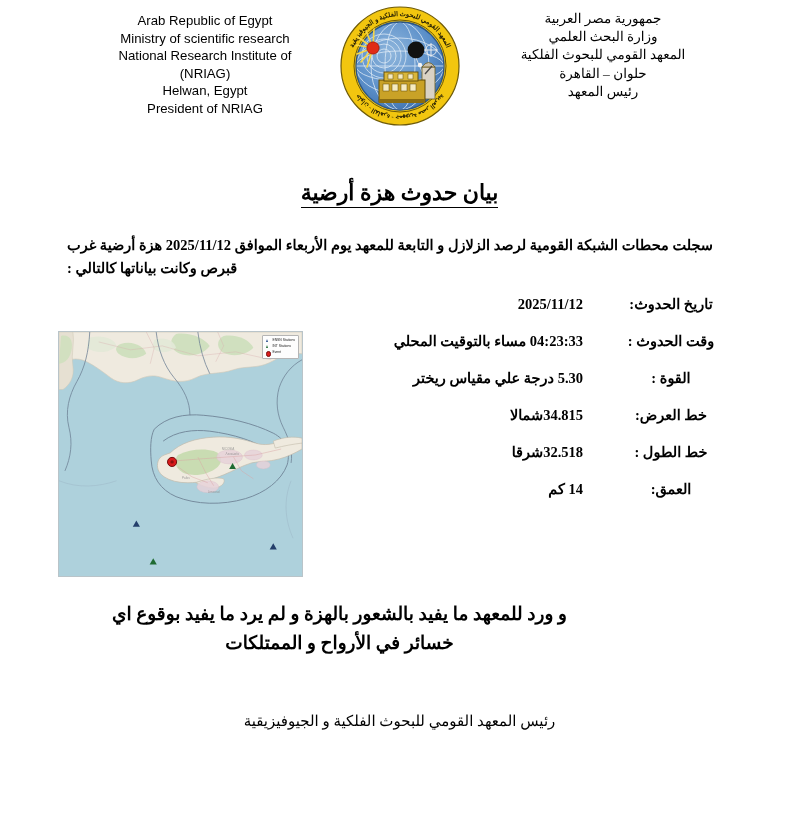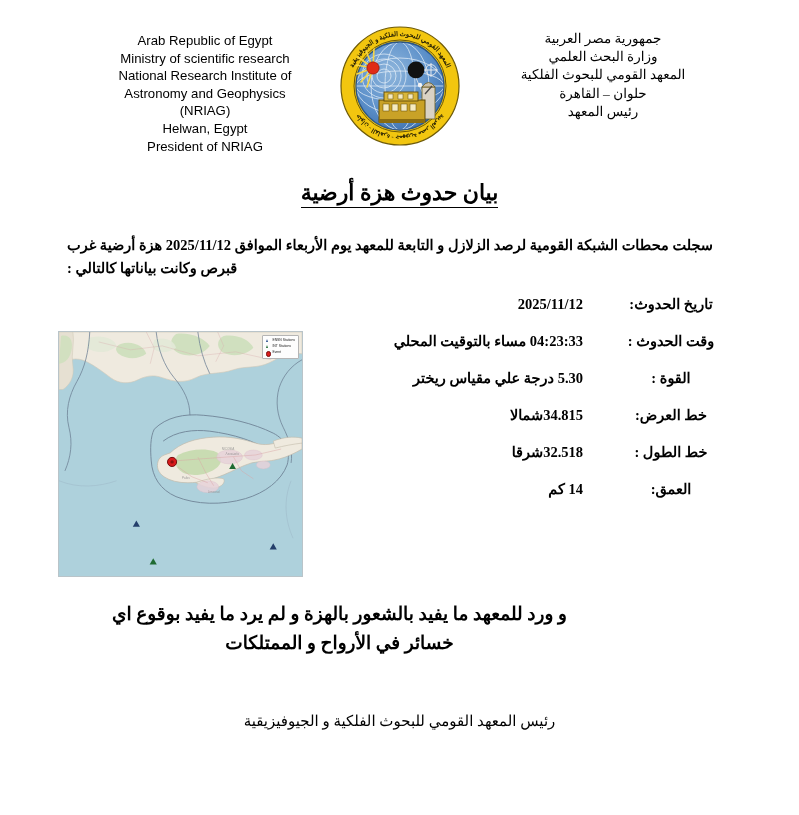--- a/index.html
+++ b/index.html
@@ -16,21 +16,20 @@
     color: #000000;
     overflow: hidden;
   }
 
   
   .header {
     position: absolute;
     top: 0; left: 0;
     width: 799px;
     height: 150px;
-    margin-top: 20px;
   }
   .header-en {
     position: absolute;
     left: 60px;
     top: 12px;
     width: 290px;
     text-align: center;
     font-family: "Liberation Sans", "DejaVu Sans", sans-serif;
     font-size: 13.2px;
     line-height: 17.6px;
@@ -204,21 +203,20 @@
 </style>
 </head>
 <body>
 
 <div class="header">
 
   <div class="header-en">
     <div>Arab Republic of Egypt</div>
     <div>Ministry of scientific research</div>
     <div>National Research Institute of</div>
-    <div>Astronomy and Geophysics</div>
     <div>(NRIAG)</div>
     <div>Helwan, Egypt</div>
     <div>President of NRIAG</div>
   </div>
 
   <div class="header-logo">
     <svg viewBox="0 0 124 124" width="124" height="124" aria-hidden="true">
       <defs>
         <clipPath id="globeClip">
             <circle cx="62" cy="62" r="44"></circle>

